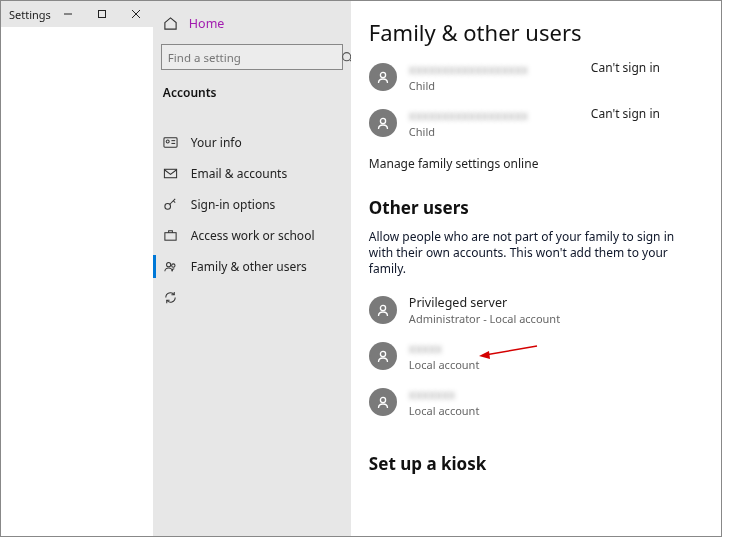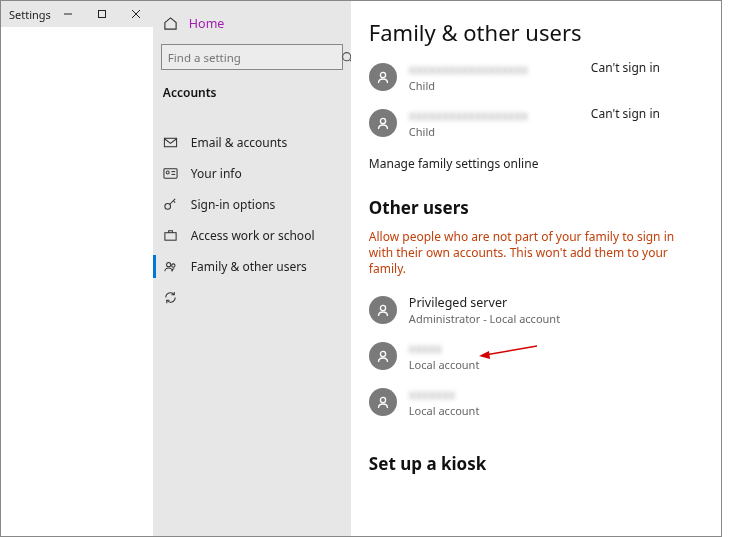--- a/index.html
+++ b/index.html
@@ -24,21 +24,21 @@
   .section-head { font-size: 12px; font-weight: 600; padding: 4px 10px 6px 10px; color: #111; }
   .nav { display: flex; flex-direction: column; margin-top: 20px; }
   .nav-item { display: flex; align-items: center; gap: 12px; padding: 7px 10px 7px 10px; font-size: 12px; color: #222; position: relative; }
   .nav-item.active::before { content: ""; position: absolute; left: 0; top: 4px; bottom: 4px; width: 3px; background: #0078d7; }
   .ic { width: 16px; height: 16px; display: inline-flex; align-items: center; justify-content: center; color: #333; flex-shrink: 0; }
 
   
   .main { flex: 1; background: #fff; padding: 16px 24px 8px 18px; overflow-y: auto; position: relative; }
   .main h1 { font-size: 22px; font-weight: 400; margin-bottom: 10px; color: #111; }
   .main h2 { font-size: 17px; font-weight: 700; margin: 24px 0 10px 0; color: #111; }
-  .desc { font-size: 12px; color: #c2410c; max-width: 330px; line-height: 1.35; margin-bottom: 12px; }
+  .desc { font-size: 12px; color: #0f172a; max-width: 330px; line-height: 1.35; margin-bottom: 12px; }
 
   .user-row { display: flex; align-items: center; gap: 12px; padding: 4px 0 10px 0; position: relative; }
   .avatar { width: 28px; height: 28px; border-radius: 50%; background: #7a7a7a; display: flex; align-items: center; justify-content: center; color: #fff; flex-shrink: 0; }
   .plus-box { width: 28px; height: 28px; background: #e5e5e5; display: flex; align-items: center; justify-content: center; color: #333; flex-shrink: 0; }
   .user-info { display: flex; flex-direction: column; }
   .user-name { font-size: 12.5px; color: #222; }
   .user-sub { font-size: 11px; color: #666; }
   .user-status { position: absolute; left: 222px; top: 2px; font-size: 12px; color: #222; }
   .blur { color: transparent; text-shadow: 0 0 5px #999; user-select: none; }
 
@@ -100,40 +100,40 @@
           </span>
         </div>
       </div>
 
       <div class="section-head">Accounts</div>
 
       <div class="nav">
         <div class="nav-item">
           <span class="ic">
             <svg width="15" height="15" viewBox="0 0 16 16" fill="none" stroke="currentColor" stroke-width="1.1">
-                <rect x="1.5" y="3.5" width="13" height="9"></rect>
-                <path d="M1.5 4 L8 9 L14.5 4"></path>
-              </svg>
-          </span>
-          <span>Email &amp; accounts</span>
-        </div>
-        <div class="nav-item">
-          <span class="ic">
-            <svg width="15" height="15" viewBox="0 0 16 16" fill="none" stroke="currentColor" stroke-width="1.1">
                 <rect x="1" y="3" width="14" height="10" rx="1"></rect>
                 <circle cx="5" cy="7" r="1.6"></circle>
                 <line x1="9" y1="6" x2="13" y2="6"></line>
                 <line x1="9" y1="9" x2="13" y2="9"></line>
               </svg>
           </span>
           <span>Your info</span>
         </div>
         <div class="nav-item">
           <span class="ic">
             <svg width="15" height="15" viewBox="0 0 16 16" fill="none" stroke="currentColor" stroke-width="1.1">
+                <rect x="1.5" y="3.5" width="13" height="9"></rect>
+                <path d="M1.5 4 L8 9 L14.5 4"></path>
+              </svg>
+          </span>
+          <span>Email &amp; accounts</span>
+        </div>
+        <div class="nav-item">
+          <span class="ic">
+            <svg width="15" height="15" viewBox="0 0 16 16" fill="none" stroke="currentColor" stroke-width="1.1">
                 <circle cx="5" cy="10" r="3"></circle>
                 <line x1="7" y1="8" x2="13" y2="2"></line>
                 <line x1="11" y1="4" x2="13" y2="6"></line>
               </svg>
           </span>
           <span>Sign-in options</span>
         </div>
         <div class="nav-item">
           <span class="ic">
             <svg width="15" height="15" viewBox="0 0 16 16" fill="none" stroke="currentColor" stroke-width="1.1">

